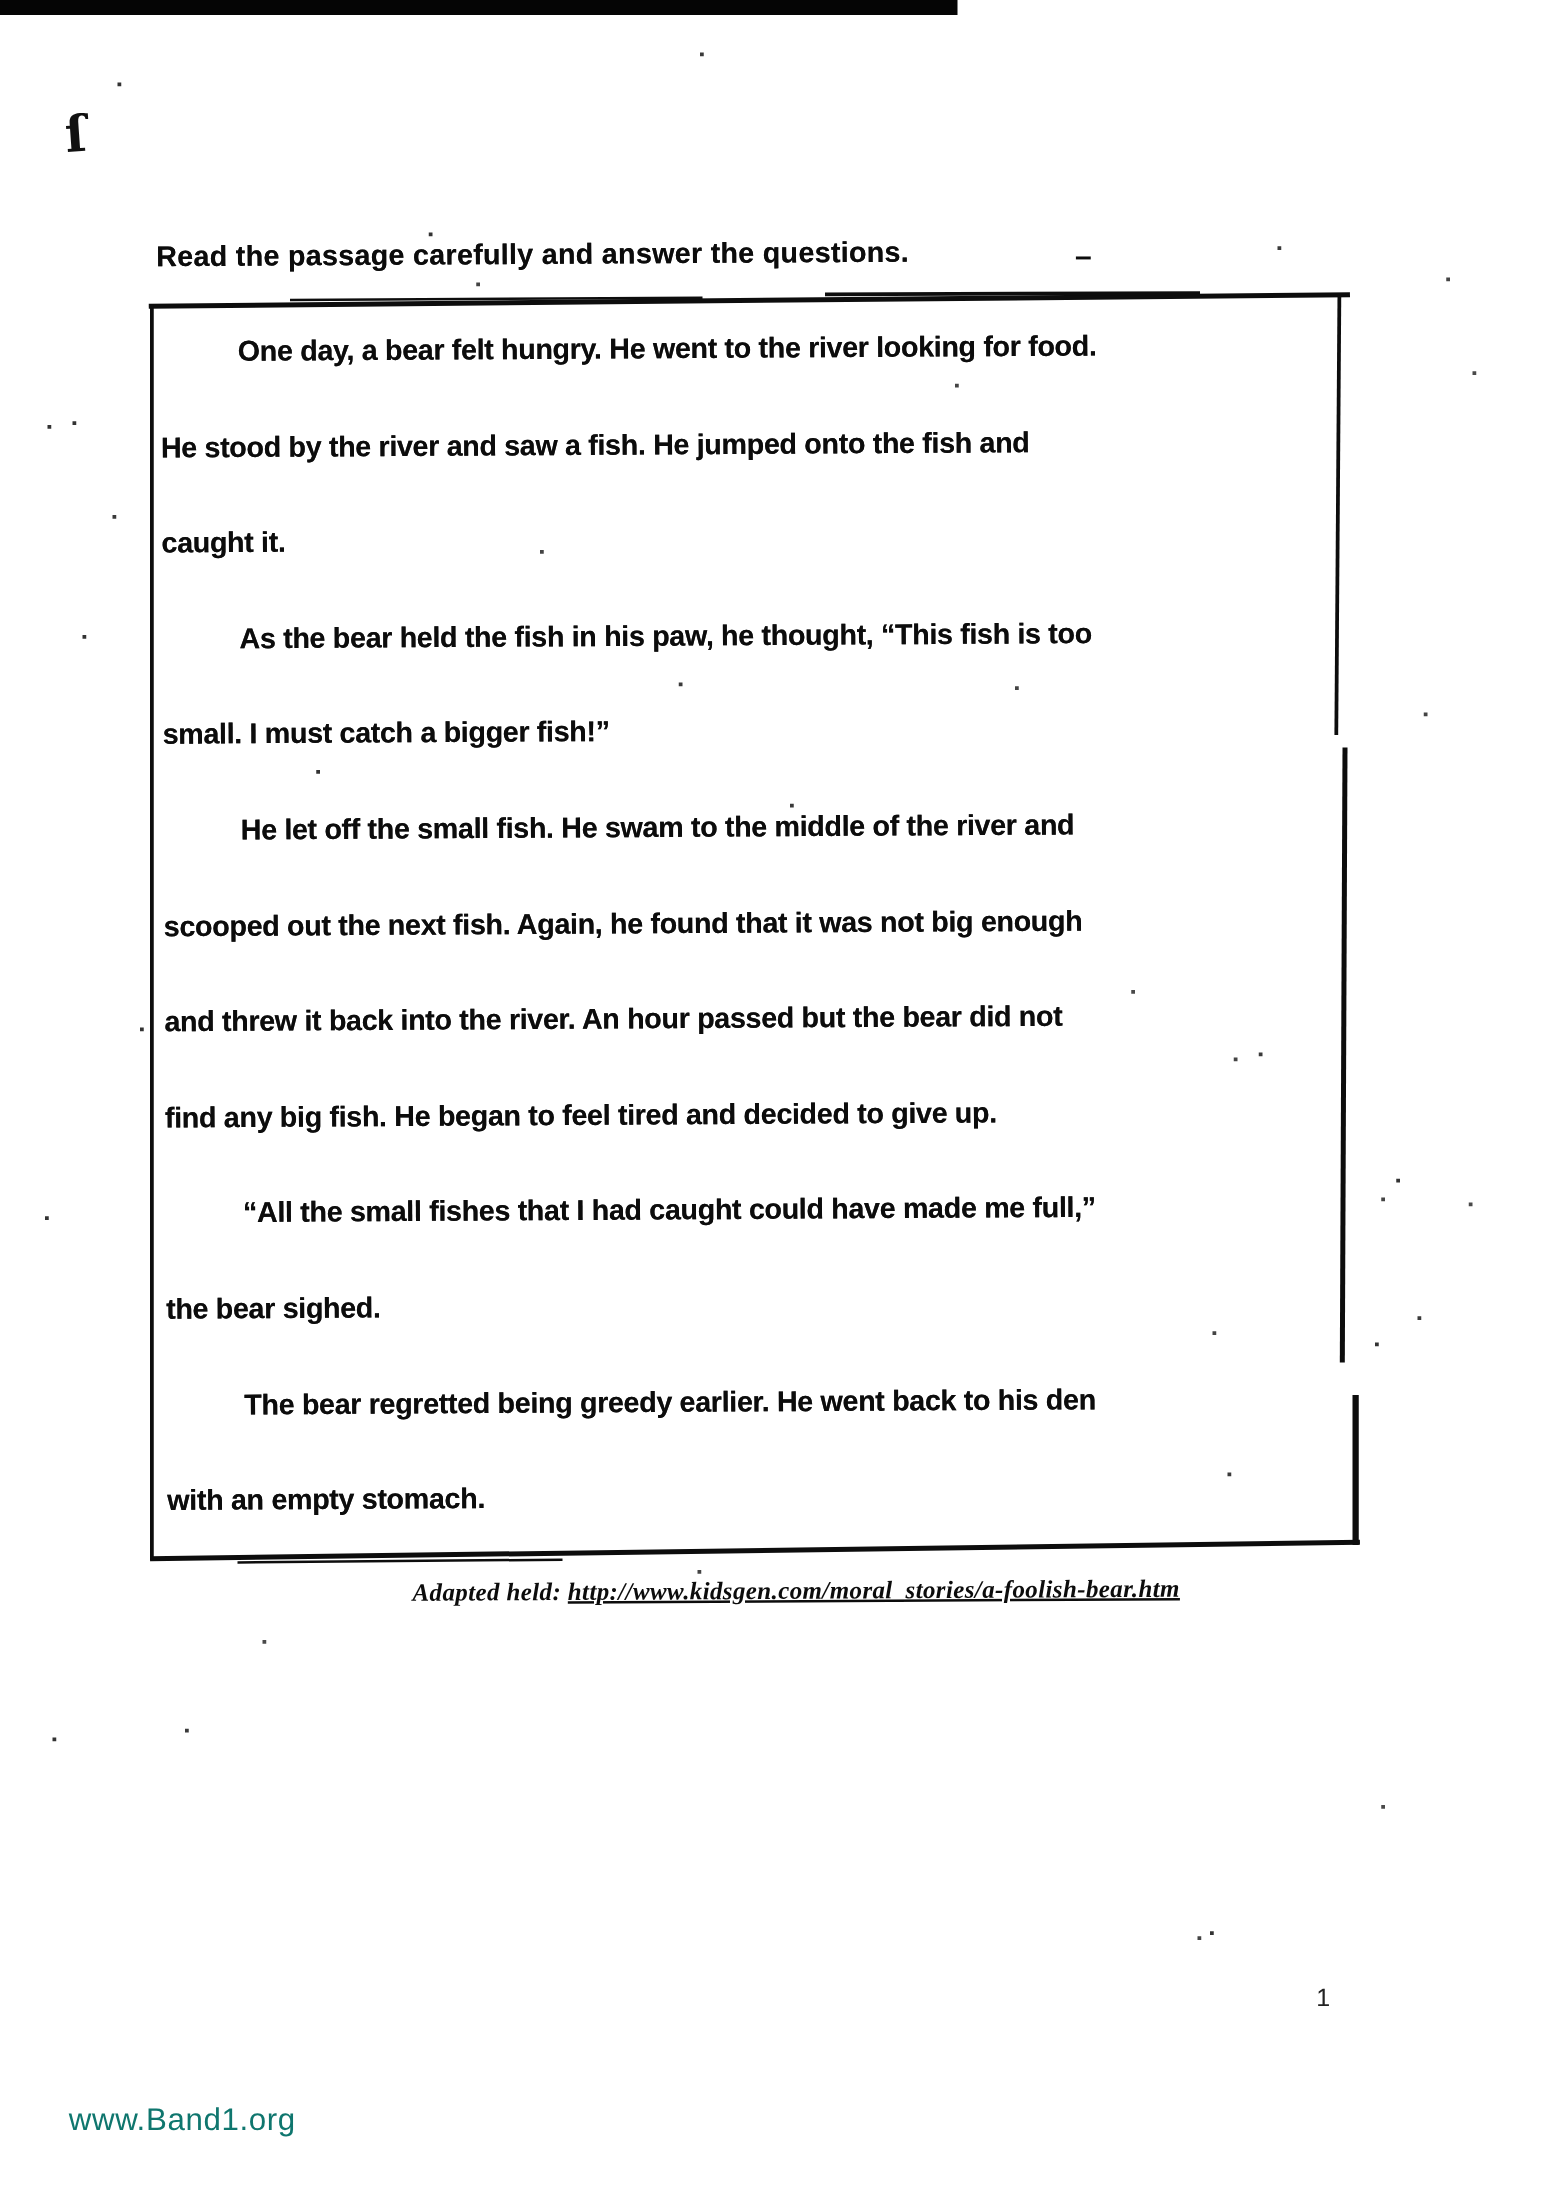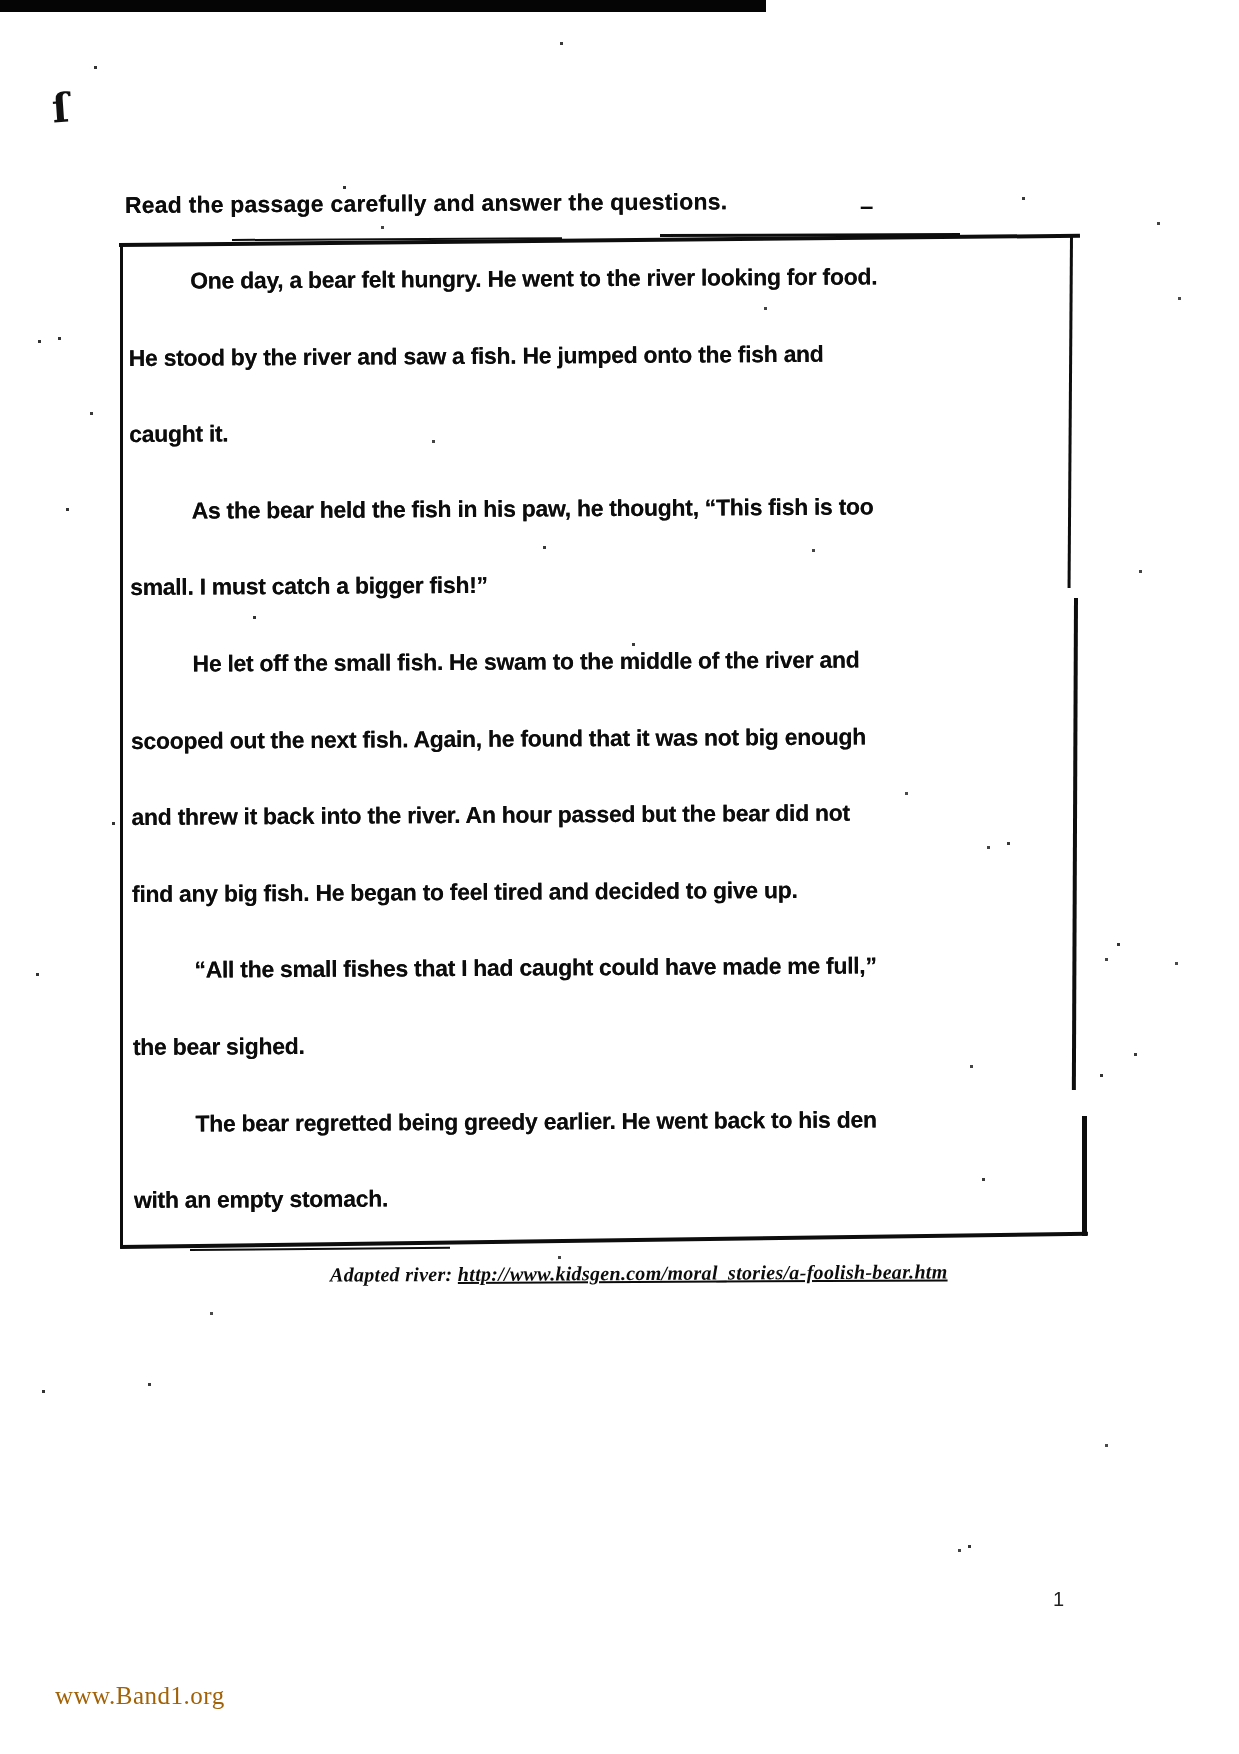--- a/index.html
+++ b/index.html
@@ -52,22 +52,22 @@
     position:absolute;left:330px;top:1262px;
     font-family:"Liberation Serif",serif;font-style:italic;font-weight:600;
     font-size:20px;letter-spacing:.3px;white-space:nowrap;
     transform:rotate(-0.3deg);
   }
   .attribution .url{text-decoration:underline;}
   
   .page-number{position:absolute;left:1053px;top:1588px;font-size:20px;color:#222;}
   .watermark{
     position:absolute;left:55px;top:1682px;
-    font-family:Liberation Serif, serif;
-    font-size:25px;letter-spacing:.5px;color:#a16207;
+    font-family:Liberation Sans, sans-serif;
+    font-size:25px;letter-spacing:.5px;color:#0f766e;
   }
   
   .specks{
     position:absolute;left:0;top:0;width:3px;height:3px;background:transparent;
     box-shadow:
       94px 66px #333, 560px 42px #3a3a3a, 343px 186px #333, 381px 226px #444,
       1022px 197px #3a3a3a, 1157px 222px #444, 1178px 297px #4a4a4a,
       38px 340px #333, 58px 337px #333, 90px 412px #3a3a3a, 432px 440px #444,
       764px 307px #444, 66px 508px #333, 543px 546px #3a3a3a, 812px 549px #444,
       253px 616px #333, 632px 643px #3a3a3a, 1139px 570px #444,
@@ -109,19 +109,19 @@
   <div class="line">scooped out the next fish. Again, he found that it was not big enough</div>
   <div class="line">and threw it back into the river. An hour passed but the bear did not</div>
   <div class="line">find any big fish. He began to feel tired and decided to give up.</div>
   <div class="line indent">“All the small fishes that I had caught could have made me full,”</div>
   <div class="line">the bear sighed.</div>
   <div class="line indent">The bear regretted being greedy earlier. He went back to his den</div>
   <div class="line">with an empty stomach.</div>
 </div>
 
 <div class="attribution">
-  <span>Adapted river:</span>
+  <span>Adapted held:</span>
   <span> </span>
   <span class="url">http://www.kidsgen.com/moral_stories/a-foolish-bear.htm</span>
 </div>
 
 <div class="page-number">1</div>
 <div class="watermark">www.Band1.org</div>
 
 </body></html>

